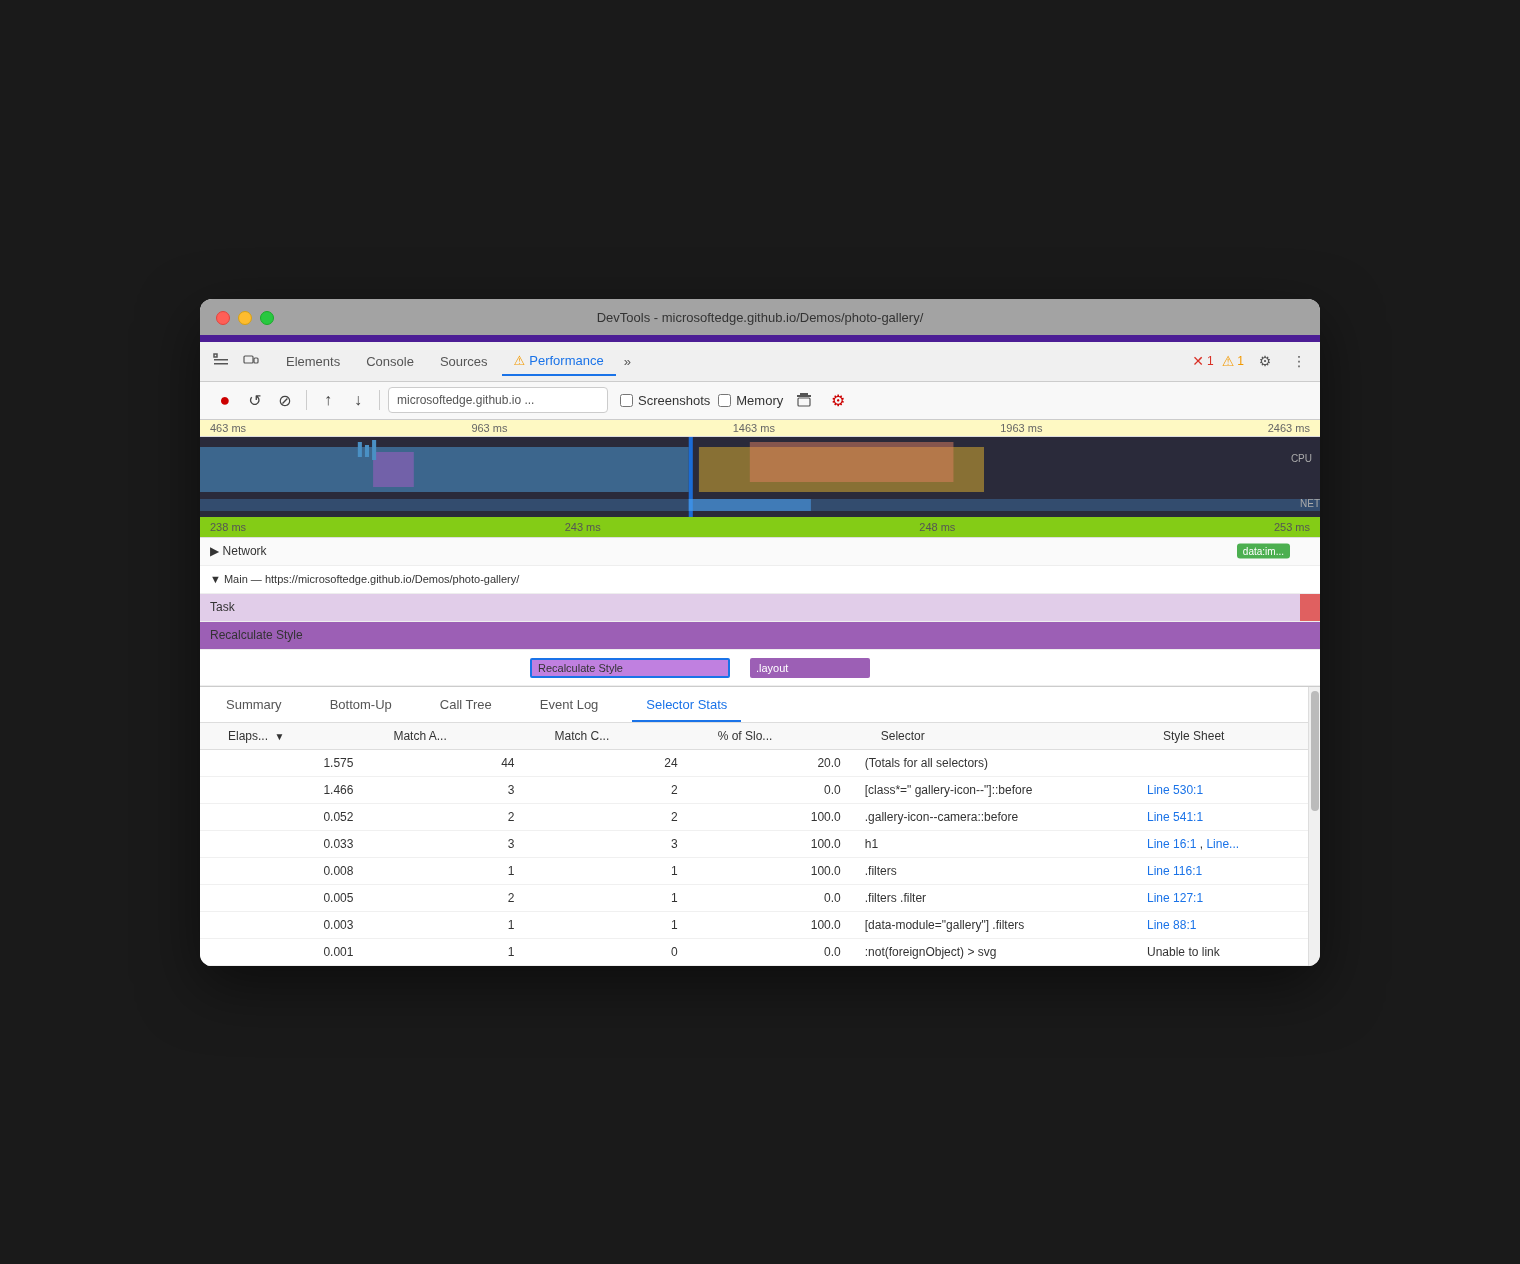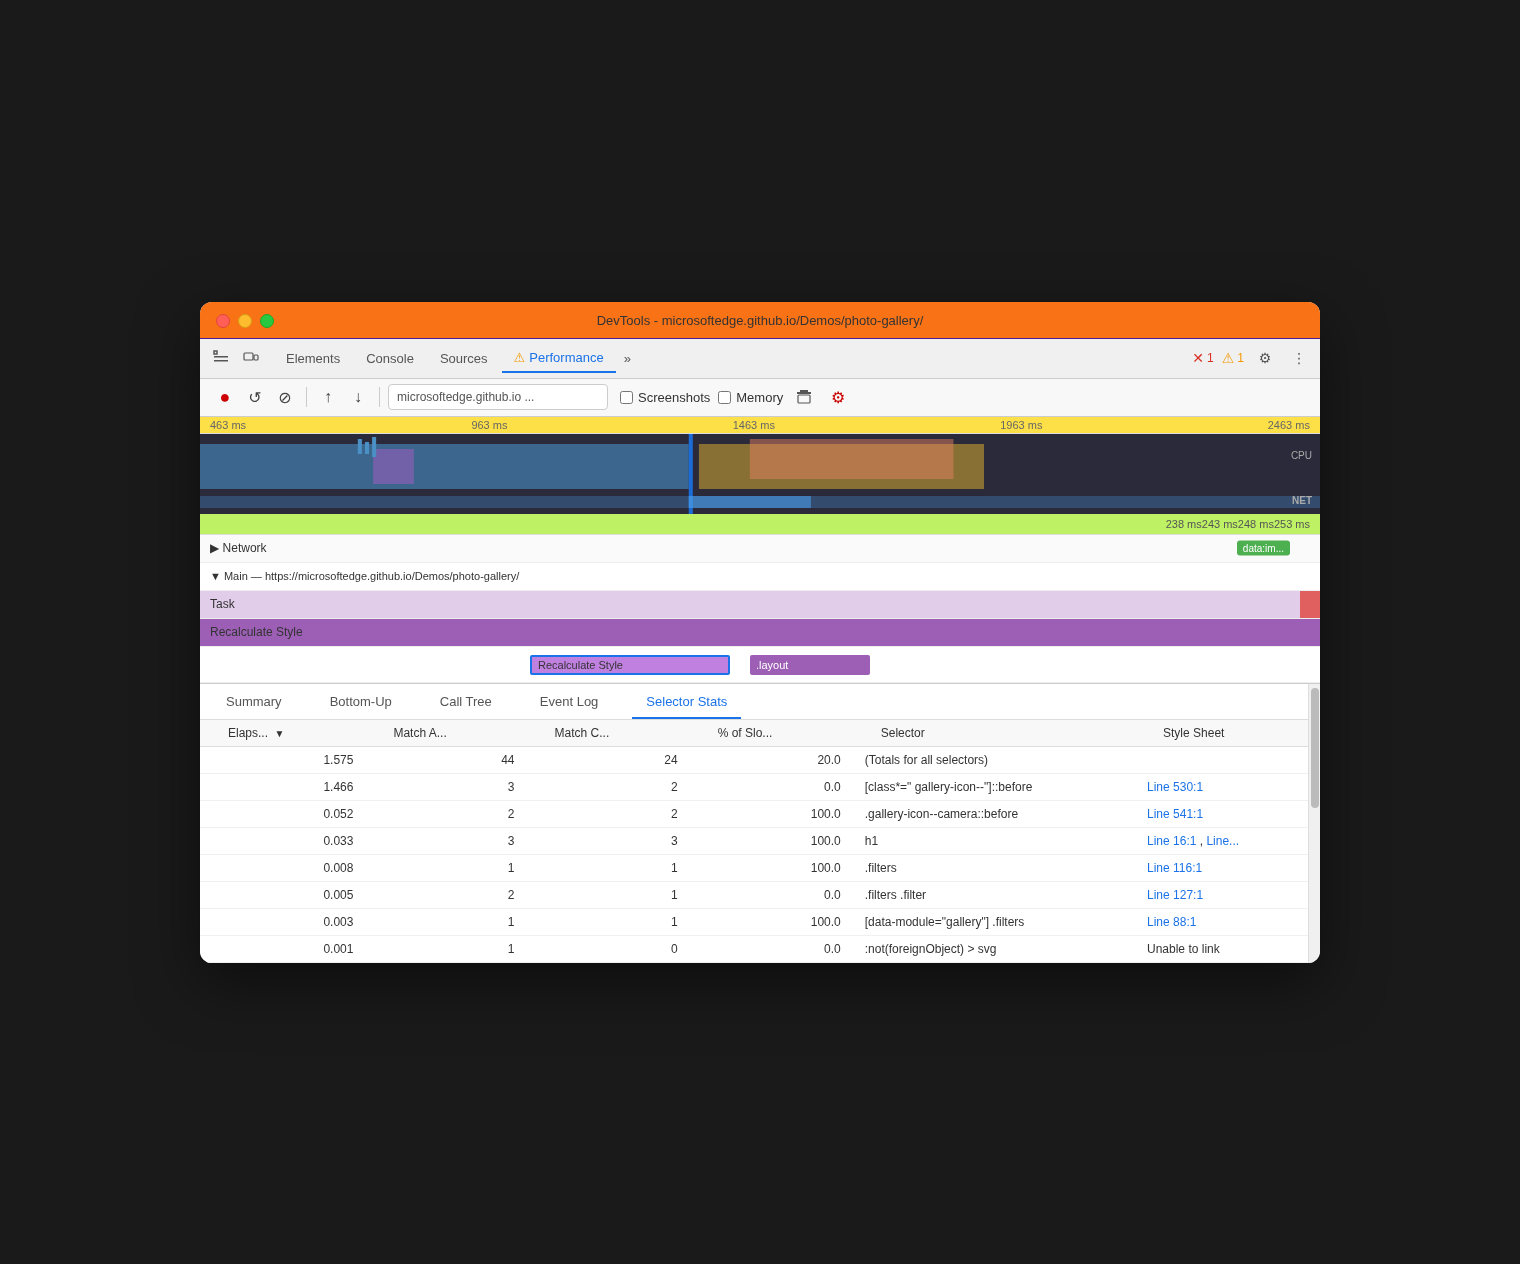--- a/index.html
+++ b/index.html
@@ -13,25 +13,25 @@
     }
     .window {
       width: 1120px;
       background: #f5f5f5;
       border-radius: 12px;
       box-shadow: 0 20px 60px rgba(0,0,0,0.5);
       overflow: hidden;
     }
     
     .title-bar {
-      background: #f97316;
+      background: #a3a3a3;
       padding: 12px 16px 10px;
       display: flex;
       align-items: center;
-      border-bottom: 1px solid #4c1d95;
+      border-bottom: 7px solid #4c1d95;
       position: relative;
     }
     .traffic-lights {
       display: flex;
       gap: 8px;
     }
     .traffic-light {
       width: 14px;
       height: 14px;
       border-radius: 50%;
@@ -179,46 +179,45 @@
       background: #2a2a3a;
       position: relative;
       overflow: hidden;
     }
     .timeline-ruler {
       display: flex;
       justify-content: space-between;
       padding: 2px 10px;
       font-size: 11px;
       color: #666;
-      background: #fde047;
+      background: #fef9c3;
       border-bottom: 1px solid #ddd;
     }
     .timeline-cpu-label {
       position: absolute;
       right: 8px;
       top: 16px;
       font-size: 10px;
       color: #aaa;
     }
     .timeline-net-label {
       position: absolute;
-      right: 8px;
+      right: 0;
       bottom: 8px;
       font-size: 10px;
       color: #aaa;
-      font-weight: bold;
     }
     
     .detail-ruler {
       display: flex;
-      justify-content: flex-end;
+      justify-content: space-between;
       padding: 4px 10px;
       font-size: 11px;
       color: #555;
-      background: #bef264;
+      background: #84cc16;
       border-bottom: 1px solid #ddd;
     }
     .timeline-tracks {
       background: white;
     }
     .track-row {
       display: flex;
       align-items: center;
       height: 28px;
       border-bottom: 1px solid #eee;

